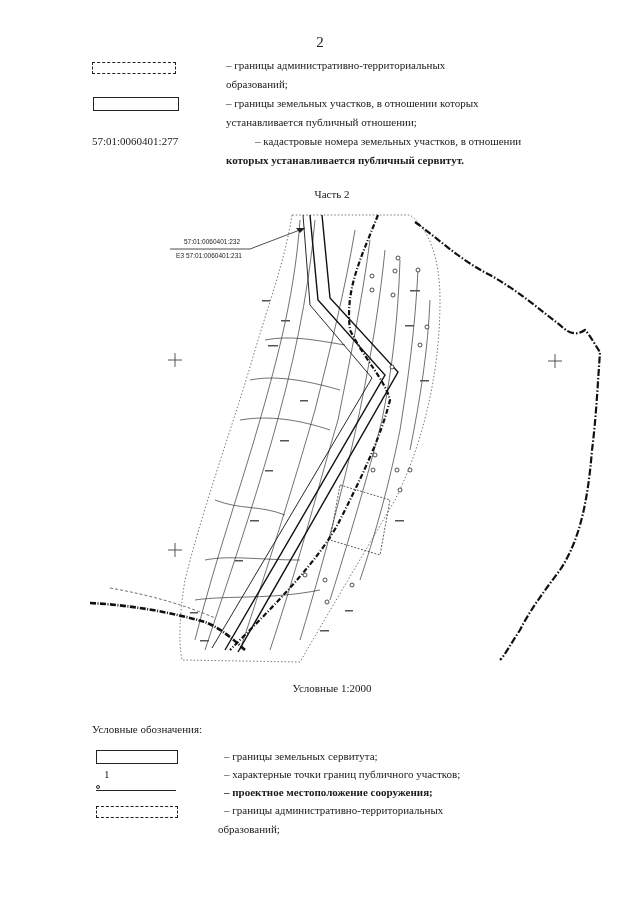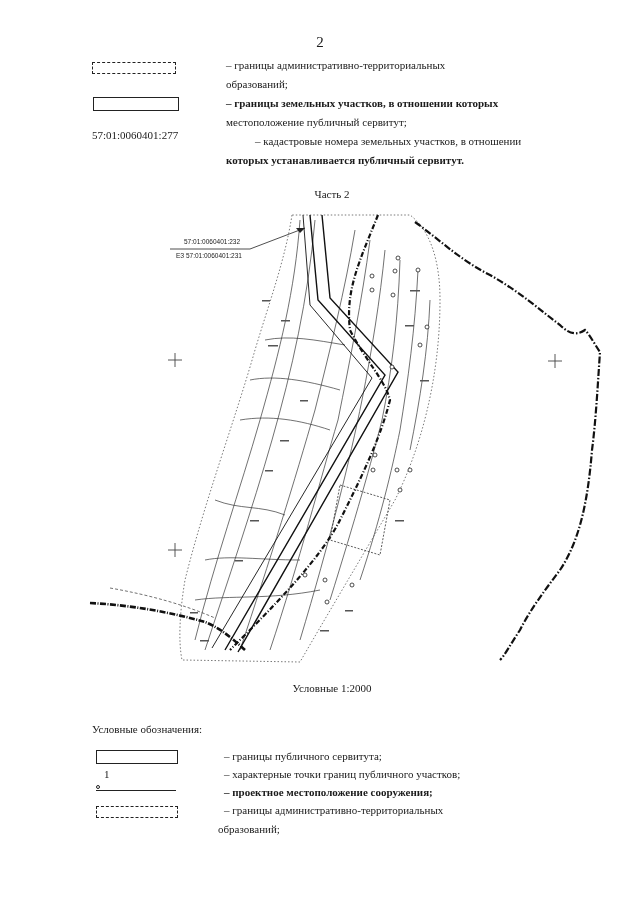--- a/index.html
+++ b/index.html
@@ -19,24 +19,24 @@
 <body>
 
 <div class="abs txt page-num">2</div>
 
 <div>
   <div class="abs sym-dash" style="left:92px;top:62px;"></div>
   <div class="abs txt" style="left:226px;top:56px;">– границы административно-территориальных</div>
   <div class="abs txt" style="left:226px;top:75px;">образований;</div>
 
   <div class="abs sym-box" style="left:93px;top:97px;"></div>
-  <div class="abs txt" style="left:226px;top:94px;font-weight:bold;">– границы земельных участков, в отношении которых</div>
-  <div class="abs txt" style="left:226px;top:113px;">местоположение публичный сервитут;</div>
+  <div class="abs txt" style="left:226px;top:94px;">– границы земельных участков, в отношении которых</div>
+  <div class="abs txt" style="left:226px;top:113px;">устанавливается публичный отношении;</div>
 
-  <div class="abs txt" style="left:92px;top:126px;">57:01:0060401:277</div>
+  <div class="abs txt" style="left:92px;top:132px;">57:01:0060401:277</div>
   <div class="abs txt" style="left:226px;top:132px;margin-left:29px;">– кадастровые номера земельных участков, в отношении</div>
   <div class="abs txt" style="left:226px;top:151px;font-weight:bold;">которых устанавливается публичный сервитут.</div>
 </div>
 
 <div class="abs txt center" style="top:185px;">Часть 2</div>
 
 <div>
   <svg width="640" height="905" viewBox="0 0 640 905">
 
     <path d="M292,215 C285,260 270,300 255,350 C235,420 205,500 185,580 C180,610 178,640 182,660 L300,662 C330,610 360,560 395,500 C420,450 440,380 440,300 C440,260 430,230 410,215 Z" fill="none" stroke="#555" stroke-width="0.8" stroke-dasharray="1.5,2"></path>
@@ -130,21 +130,21 @@
   <div class="abs" style="left:184px;top:238px;font-family:'Liberation Sans',sans-serif;font-size:6.5px;color:#222;">57:01:0060401:232</div>
   <div class="abs" style="left:176px;top:252px;font-family:'Liberation Sans',sans-serif;font-size:6.5px;color:#222;">ЕЗ 57:01:0060401:231</div>
 </div>
 
 <div class="abs txt center" style="top:679px;">Условные 1:2000</div>
 
 <div>
   <div class="abs txt" style="left:92px;top:720px;">Условные обозначения:</div>
 
   <div class="abs sym-box" style="left:96px;top:750px;width:82px;"></div>
-  <div class="abs txt" style="left:224px;top:747px;">– границы публичного сервитута;</div>
+  <div class="abs txt" style="left:224px;top:747px;">– границы земельных сервитута;</div>
 
   <div class="abs" style="left:96px;top:775px;"><span class="dot"></span></div>
   <div class="abs txt" style="left:104px;top:765px;">1</div>
   <div class="abs txt" style="left:224px;top:765px;">– характерные точки границ публичного участков;</div>
 
   <div class="abs sym-line" style="left:96px;top:790px;"></div>
   <div class="abs txt" style="left:224px;top:783px;font-weight:bold;">– проектное местоположение сооружения;</div>
 
   <div class="abs sym-dash" style="left:96px;top:806px;width:82px;"></div>
   <div class="abs txt" style="left:224px;top:801px;">– границы административно-территориальных</div>

